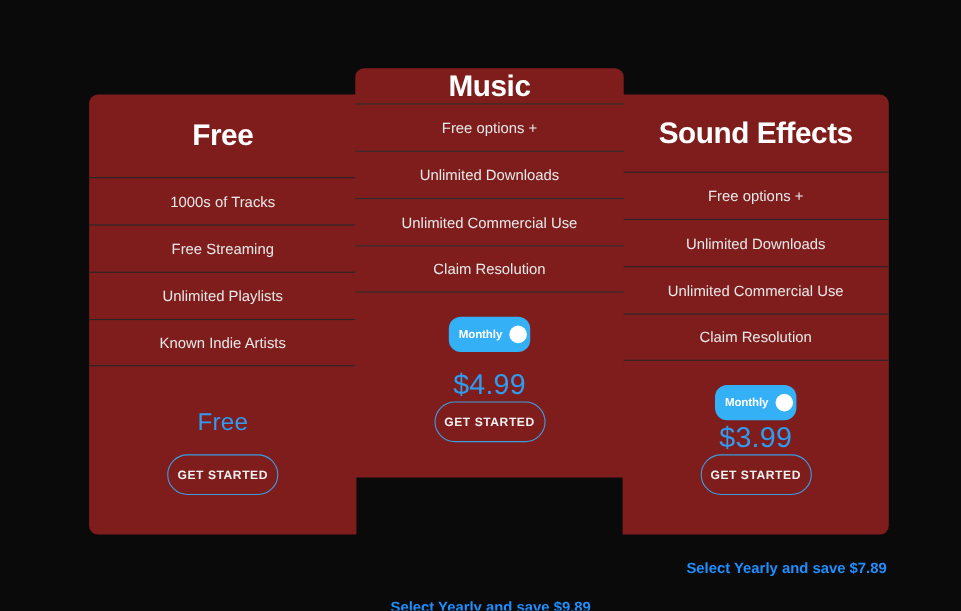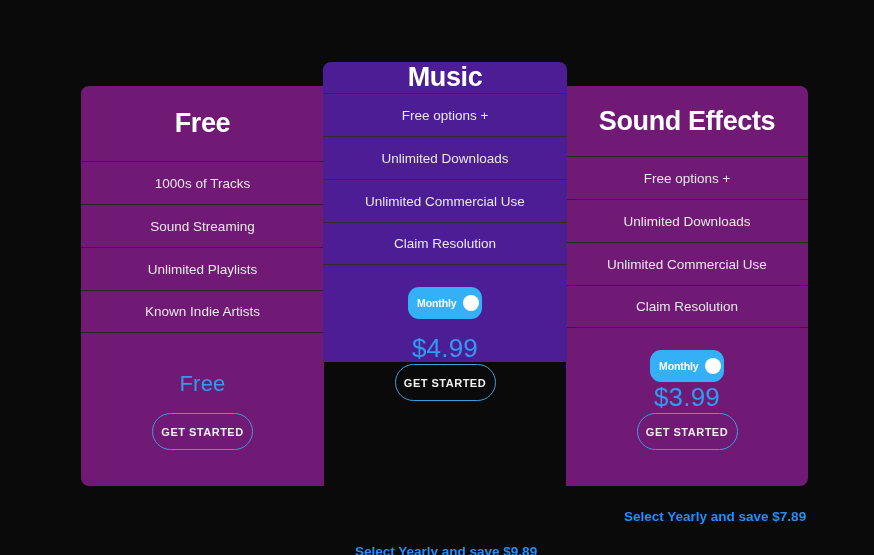--- a/index.html
+++ b/index.html
@@ -16,34 +16,34 @@
   #page {
     position:relative;
     width:874px;
     height:555px;
     background:#0a0a0a;
   }
 
   
   .card {
     position:absolute;
-    background:#701a75;
+    background:#7f1d1d;
     display:flex;
     flex-direction:column;
     align-items:stretch;
   }
 
   .card.free {
     left:81px;  top:86px;  width:243px; height:400px;
     border-radius:8px 0 0 8px;
   }
 
   .card.featured {
-    left:323px; top:62px;  width:244px; height:300px;
-    background:#4c1d95;
+    left:323px; top:62px;  width:244px; height:372px;
+    background:#7f1d1d;
     border-radius:8px 8px 0 0;
     z-index:3;
   }
 
   .card.sfx {
     left:566px; top:86px;  width:242px; height:400px;
     border-radius:0 8px 8px 0;
   }
 
   
@@ -155,21 +155,21 @@
 </style>
 </head>
 <body>
 
 <div id="page">
 
   <div class="card free">
     <div class="card-header">Free</div>
     <div class="features">
       <div class="feature-row">1000s of Tracks</div>
-      <div class="feature-row">Sound Streaming</div>
+      <div class="feature-row">Free Streaming</div>
       <div class="feature-row">Unlimited Playlists</div>
       <div class="feature-row">Known Indie Artists</div>
     </div>
     <div class="price-block">
       <div class="price">Free</div>
       <button class="cta">GET STARTED</button>
     </div>
   </div>
 
   <div class="card featured">

